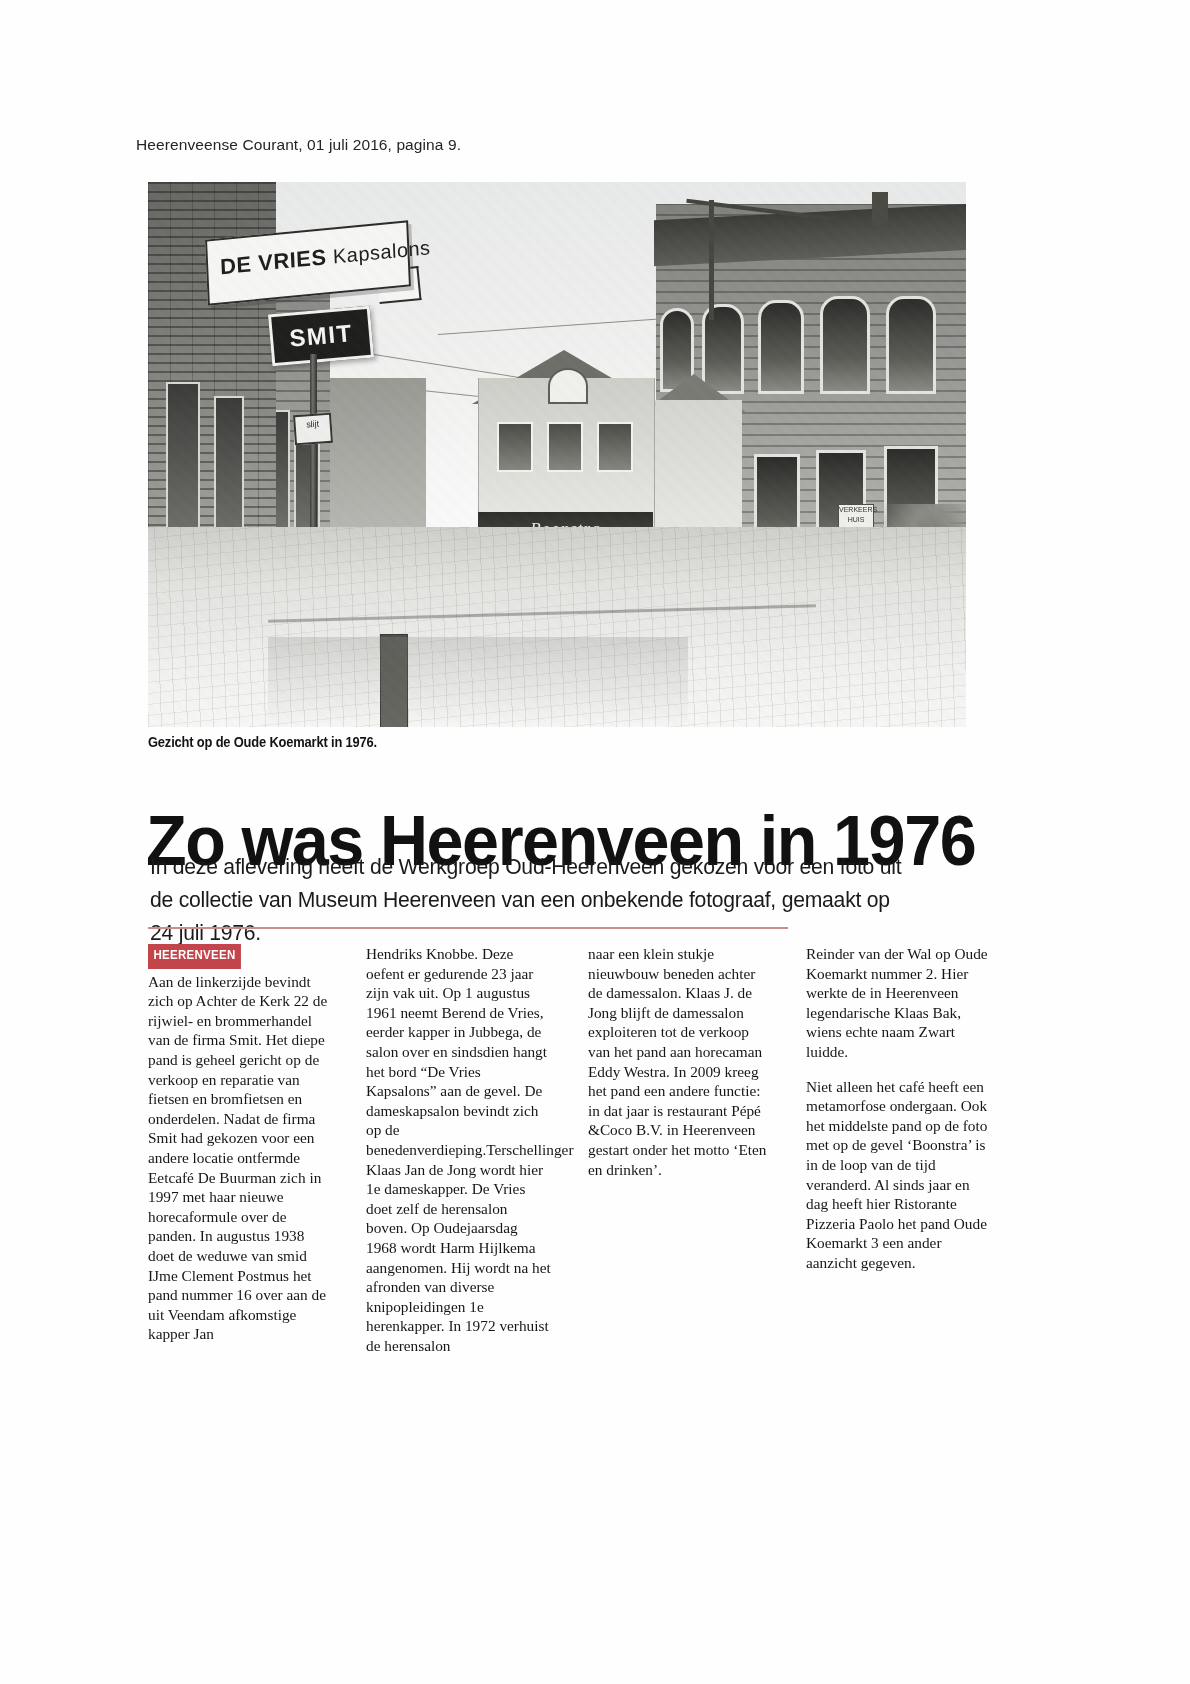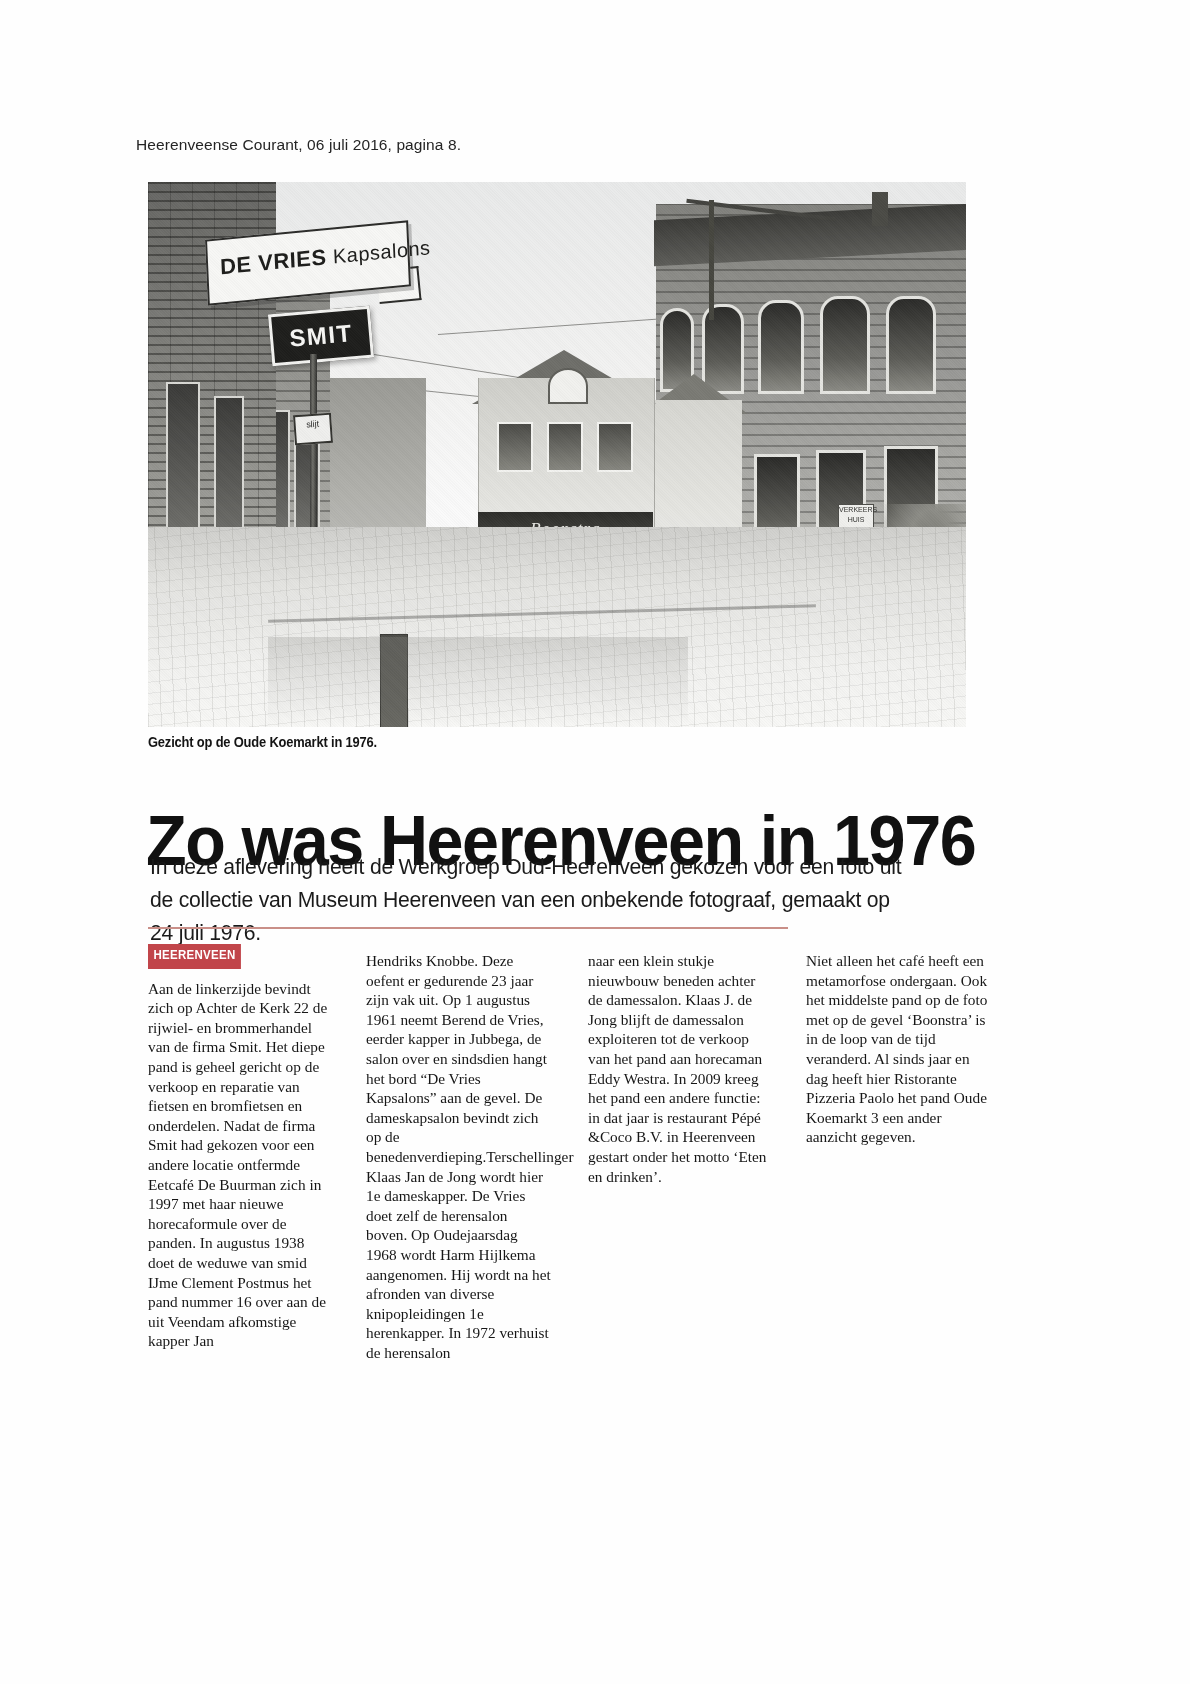--- a/index.html
+++ b/index.html
@@ -460,42 +460,42 @@
     font-family: "Liberation Serif", serif;
     font-size: 15.3px;
     line-height: 19.6px;
     color: #161616;
     text-align: left;
     hyphens: none;
   }
   .col p {
     margin: 0 0 15px 0;
   }
-  .col p:last-child { margin-bottom: 0; margin-top: 7px; }
+  .col p:last-child { margin-bottom: 0; }
 
   .kicker {
     display: inline-block;
     background: #c1454a;
     color: #ffffff;
     font-family: "Liberation Sans", sans-serif;
     font-weight: 700;
     font-size: 12.5px;
     letter-spacing: .3px;
     padding: 2px 6px 3px 6px;
     margin-bottom: 3px;
     transform: scaleX(0.92);
     transform-origin: left center;
   }
 </style>
 </head>
 <body>
 
 <div class="page">
 
-  <div class="source-line">Heerenveense Courant, 06 juli 2016, pagina 8.</div>
+  <div class="source-line">Heerenveense Courant, 01 juli 2016, pagina 9.</div>
 
   <div class="photo-wrap">
     <div class="photo">
       <div class="sky"></div>
 
       <div class="wires">
         <div class="wire" style="left:0;top:10px;width:300px;transform:rotate(9deg);"></div>
         <div class="wire" style="left:10px;top:46px;width:330px;transform:rotate(6deg);"></div>
         <div class="wire" style="left:140px;top:2px;width:290px;transform:rotate(-4deg);"></div>
       </div>
@@ -588,18 +588,19 @@
 
     <div class="col">
       <p>Hendriks Knobbe. Deze oefent er gedurende 23 jaar zijn vak uit. Op 1 augustus 1961 neemt Berend de Vries, eerder kapper in Jubbega, de salon over en sindsdien hangt het bord “De Vries Kapsalons” aan de gevel. De dameskapsalon bevindt zich op de benedenverdieping.Terschellinger Klaas Jan de Jong wordt hier 1e dameskapper. De Vries doet zelf de herensalon boven. Op Oudejaarsdag 1968 wordt Harm Hijlkema aangenomen. Hij wordt na het afronden van diverse knipopleidingen 1e herenkapper. In 1972 verhuist de herensalon</p>
     </div>
 
     <div class="col">
       <p>naar een klein stukje nieuwbouw beneden achter de damessalon. Klaas J. de Jong blijft de damessalon exploiteren tot de verkoop van het pand aan horecaman Eddy Westra. In 2009 kreeg het pand een andere functie: in dat jaar is restaurant Pépé &amp;Coco B.V. in Heerenveen gestart onder het motto ‘Eten en drinken’.</p>
     </div>
 
     <div class="col">
+      <p>Reinder van der Wal op Oude Koemarkt nummer 2. Hier werkte de in Heerenveen legendarische Klaas Bak, wiens echte naam Zwart luidde.</p>
       <p>Niet alleen het café heeft een metamorfose ondergaan. Ook het middelste pand op de foto met op de gevel ‘Boonstra’ is in de loop van de tijd veranderd. Al sinds jaar en dag heeft hier Ristorante Pizzeria Paolo het pand Oude Koemarkt 3 een ander aanzicht gegeven.</p>
     </div>
 
   </div>
 
 </div>
 
 </body></html>

